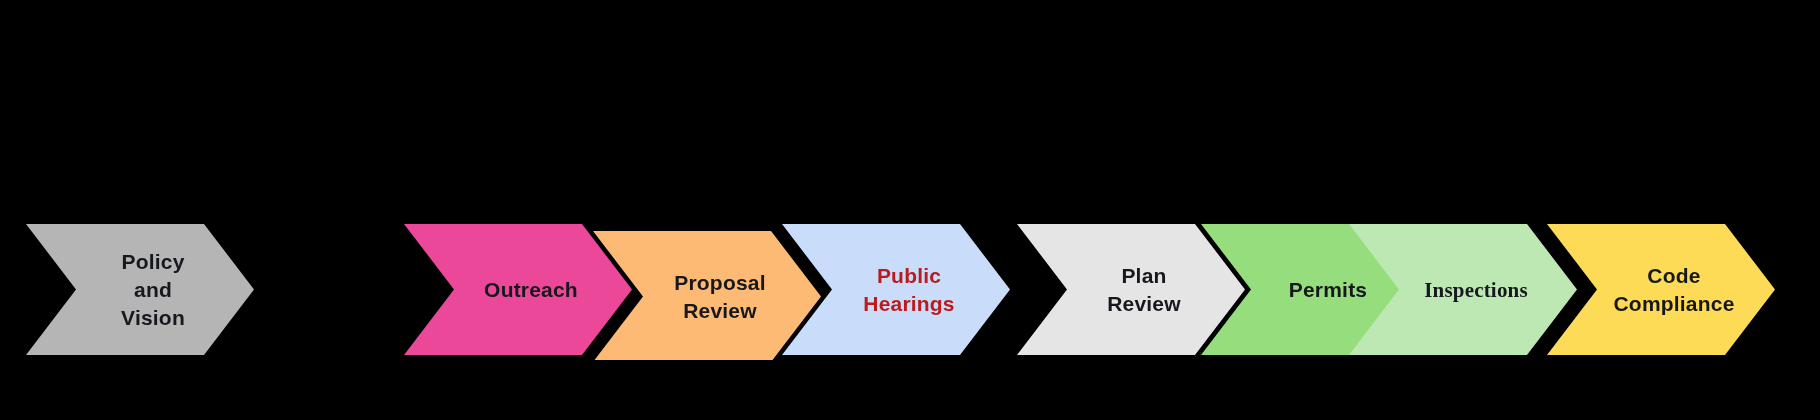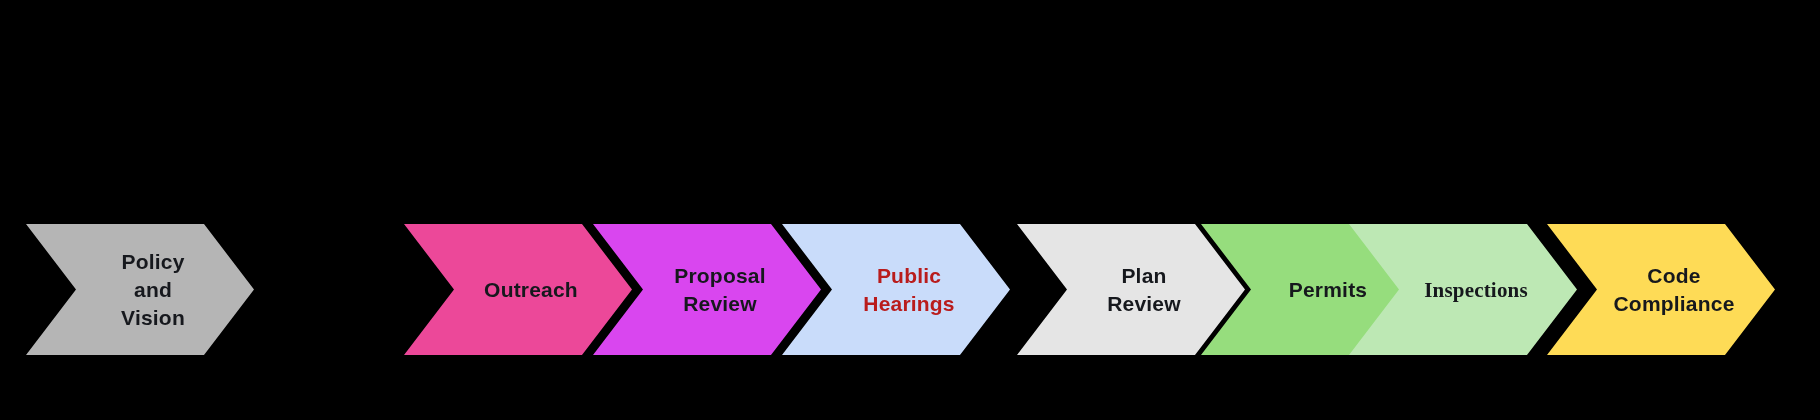--- a/index.html
+++ b/index.html
@@ -50,21 +50,21 @@
 <div class="canvas">
   <div class="flow" id="flow">
       <div class="chevron" style="left: 26px; background: rgb(181, 181, 181);">
         <span class="label" style="color: rgb(22, 24, 29);">Policy
 and
 Vision</span>
       </div>
       <div class="chevron" style="left: 404px; background: #ec4899;">
         <span class="label" style="color: rgb(22, 24, 29);">Outreach</span>
       </div>
-      <div class="chevron" style="left: 593px; background: #d946ef;">
+      <div class="chevron" style="left: 593px; background: #fdba74; margin-top: 7px;">
         <span class="label" style="color: rgb(22, 24, 29);">Proposal
 Review</span>
       </div>
       <div class="chevron" style="left: 782px; background: rgb(201, 220, 250);">
         <span class="label" style="color: #b91c1c;">Public
 Hearings</span>
       </div>
       <div class="chevron" style="left: 1017px; background: #e5e5e5;">
         <span class="label" style="color: rgb(22, 24, 29);">Plan
 Review</span>

